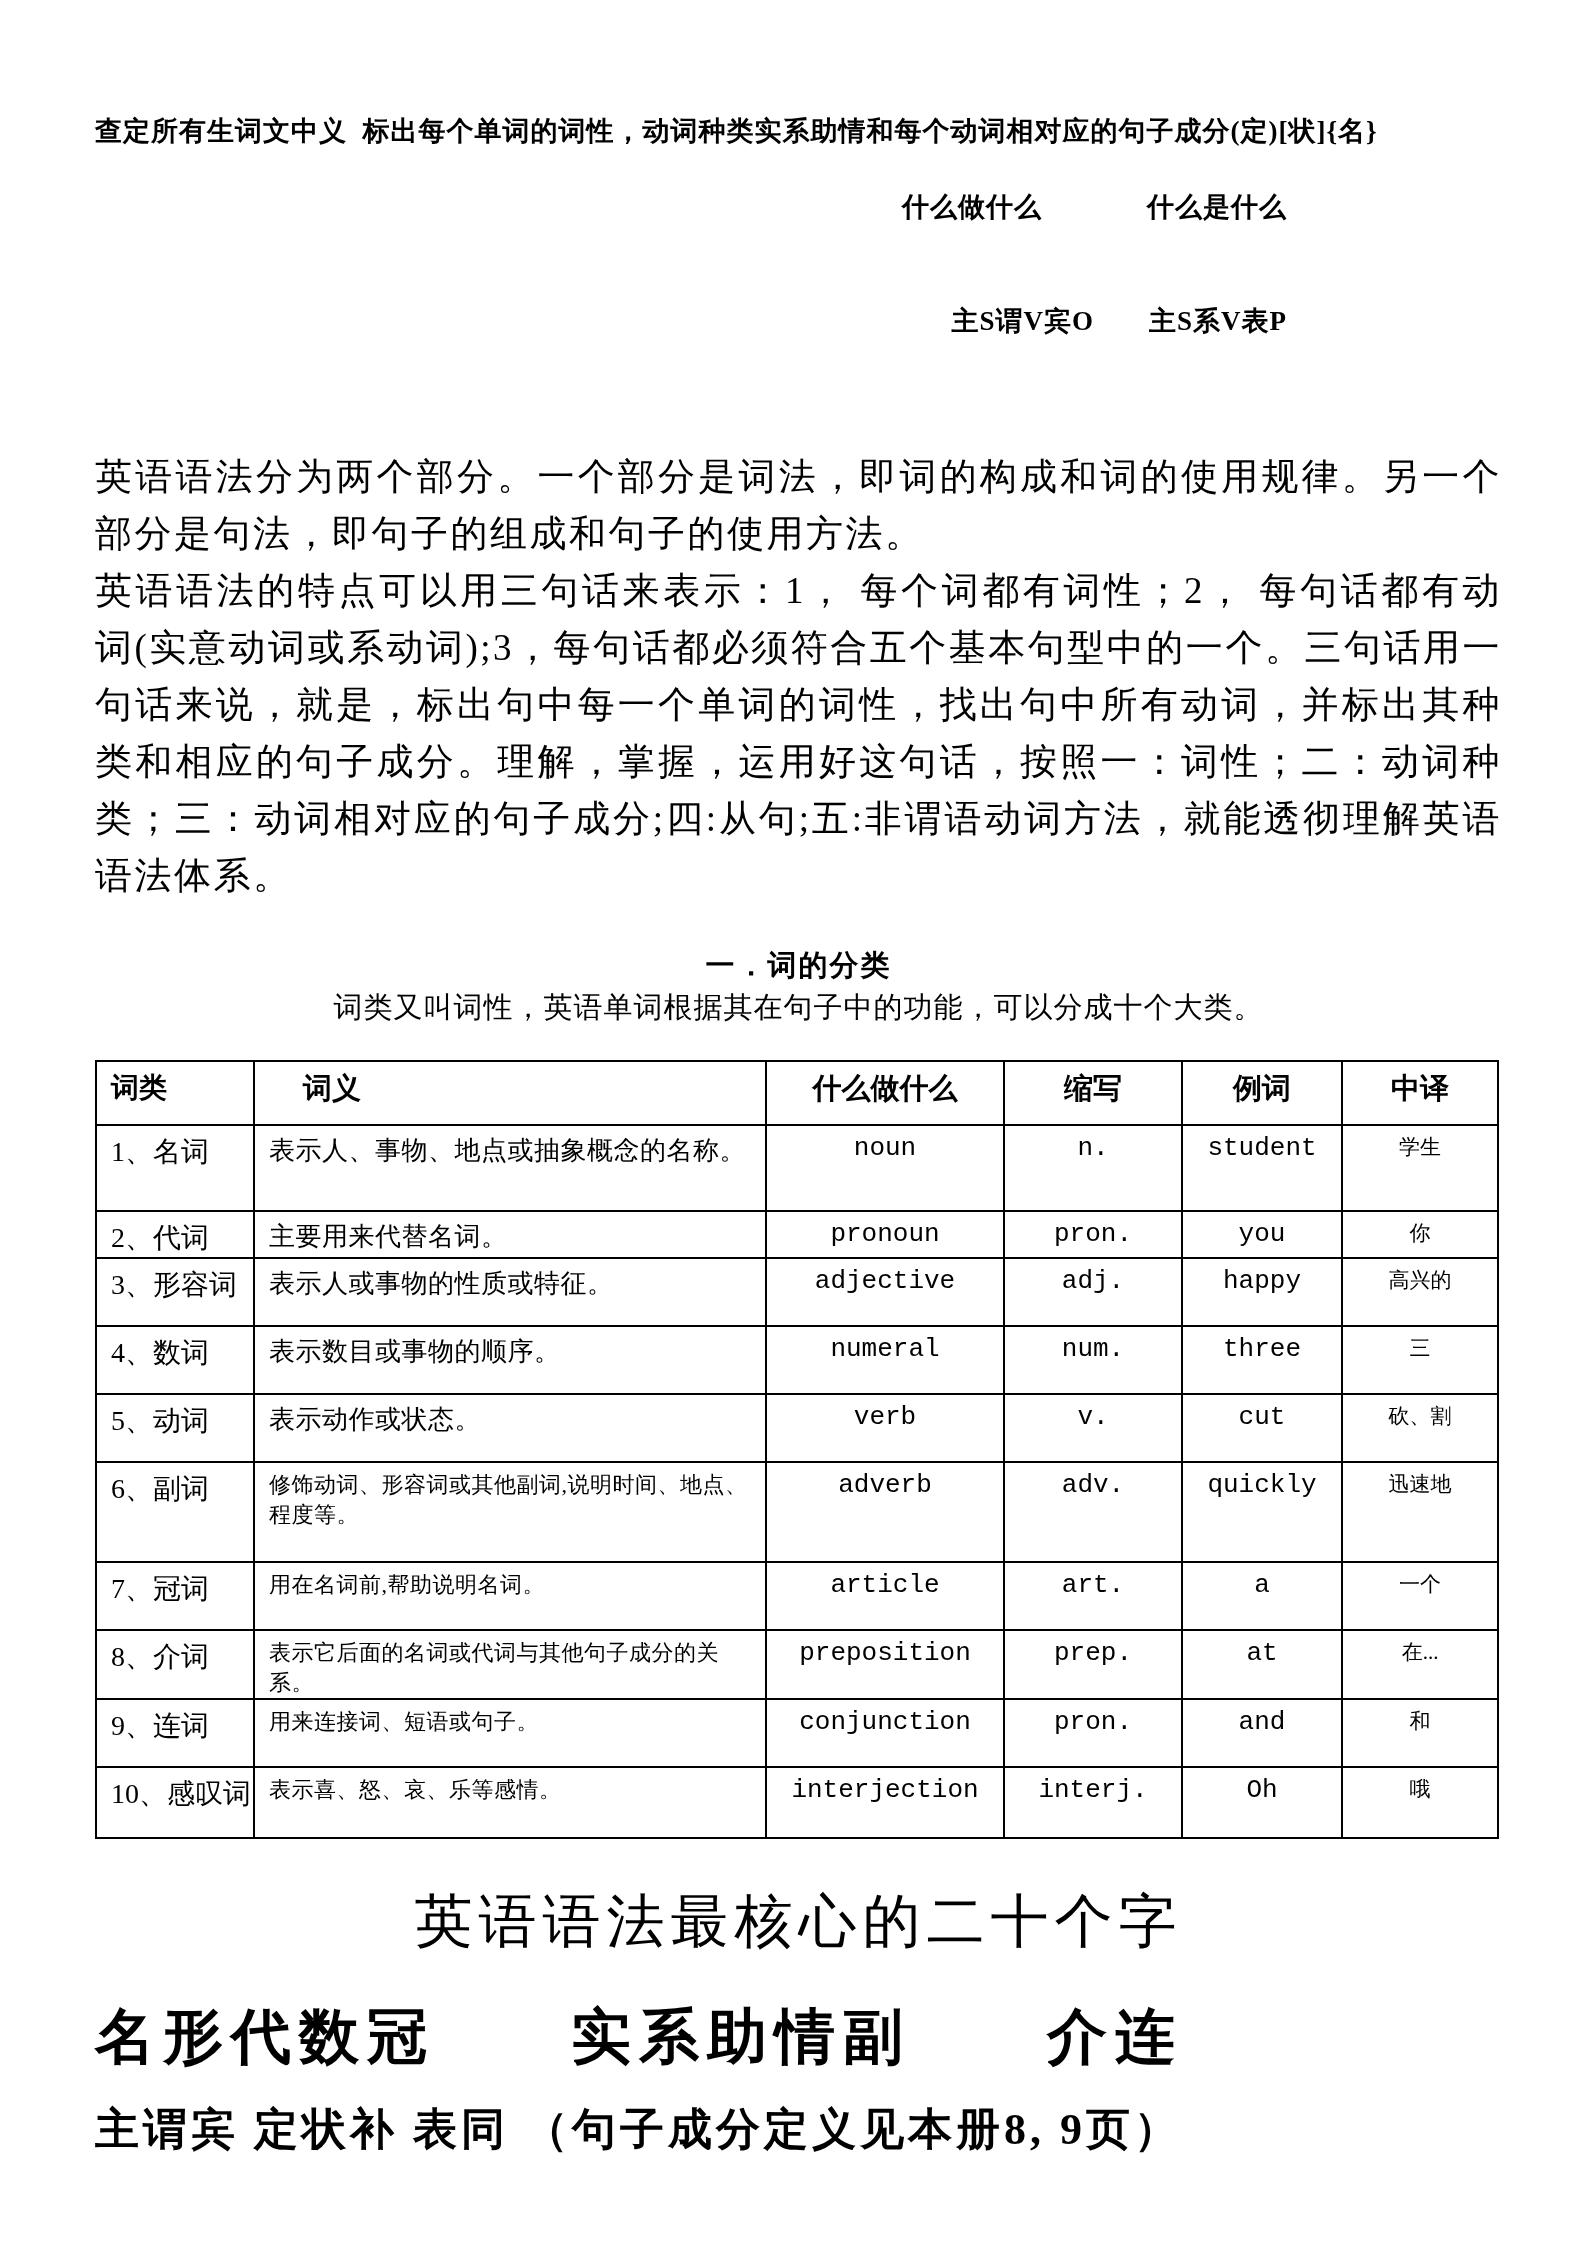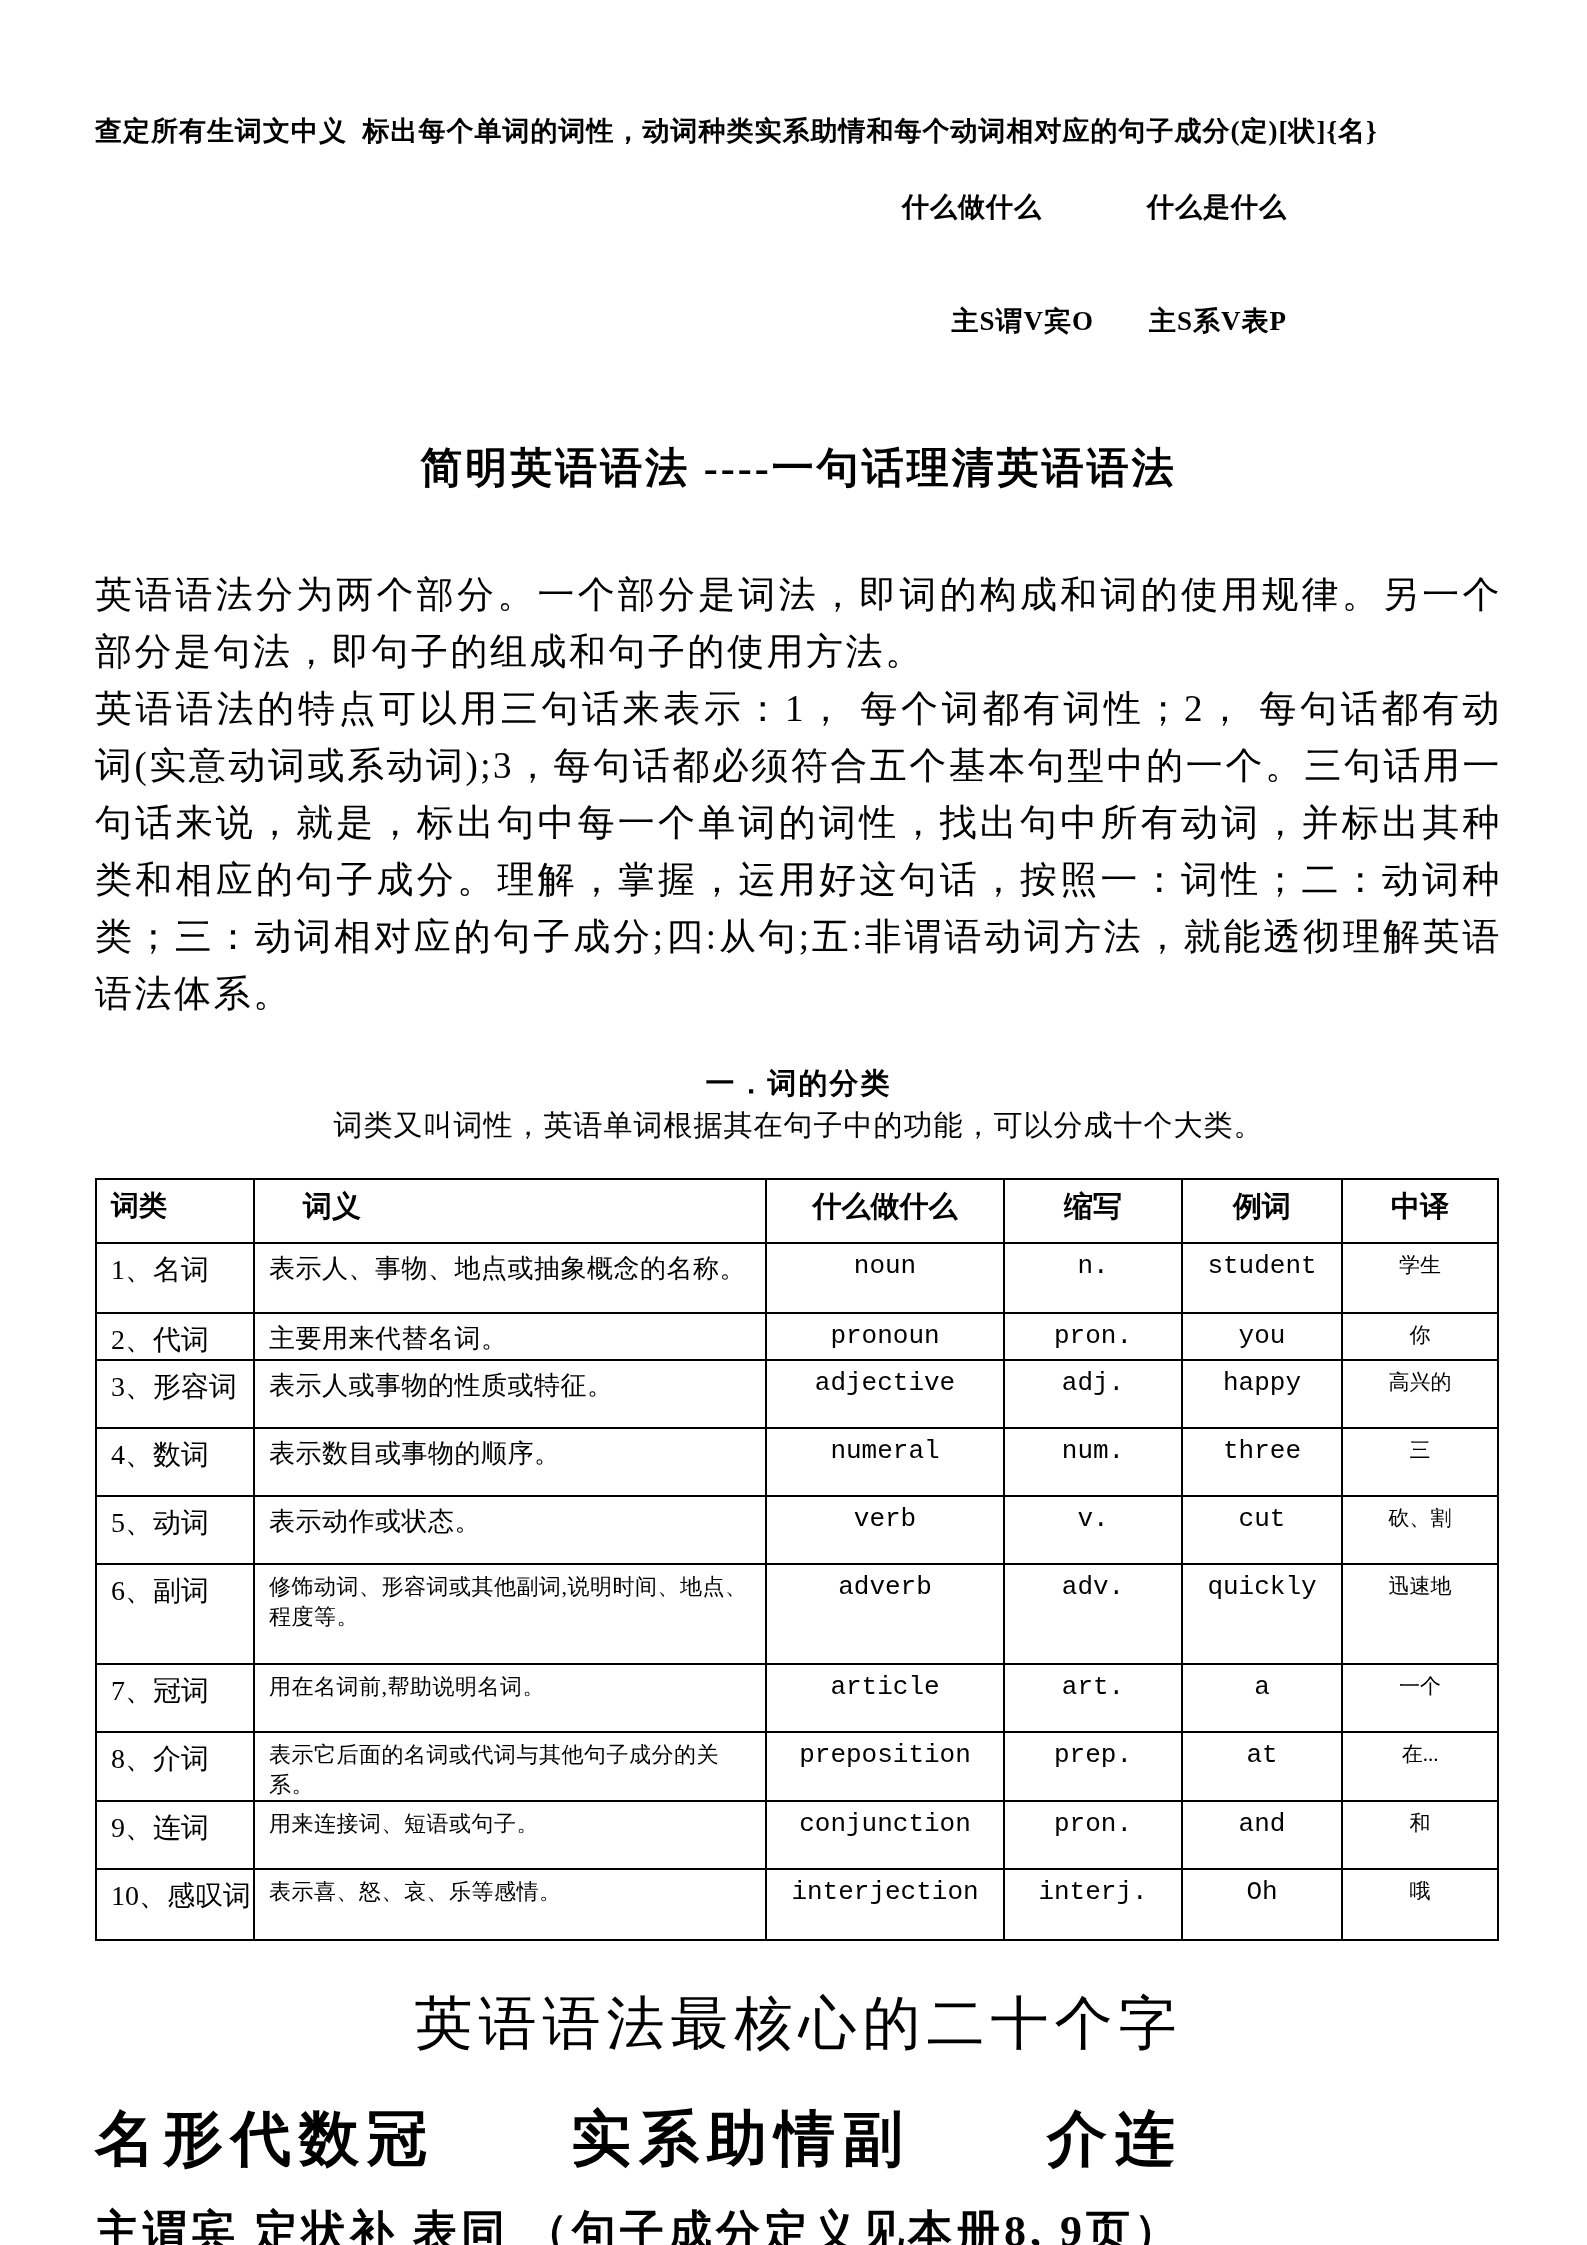--- a/index.html
+++ b/index.html
@@ -60,21 +60,21 @@
     table-layout: fixed;
   }
   table.pos th, table.pos td {
     border: 2px solid #000;
     vertical-align: top;
     padding-top: 7px;
     overflow: hidden;
   }
   table.pos thead tr { height: 64px; }
   table.pos tbody tr { height: 68px; }
-  table.pos tbody tr:nth-child(1)  { height: 70px; margin-left: 42px; }
+  table.pos tbody tr:nth-child(1)  { height: 86px; margin-left: 42px; }
   table.pos tbody tr:nth-child(2)  { height: 43px; }
   table.pos tbody tr:nth-child(6)  { height: 100px; }
   table.pos tbody tr:nth-child(10) { height: 71px; }
 
   th.h-type, td.c-type { text-align: left; padding-left: 14px; font-size: 28px; }
   th.h-mean { text-align: left; padding-left: 48px; font-size: 29px; }
   td.c-mean { text-align: left; padding-left: 14px; padding-right: 8px; font-size: 26px; letter-spacing: 0.5px; }
   tbody tr:nth-child(n+6) td.c-mean { font-size: 22px; }
   th.h-en, th.h-abbr, th.h-ex, th.h-cn { text-align: center; font-size: 29px; font-weight: 700; }
   td.c-en, td.c-abbr, td.c-ex {
@@ -115,21 +115,20 @@
   <div class="header-note">
     <div class="hn-line1">查定所有生词文中义  标出每个单词的词性，动词种类实系助情和每个动词相对应的句子成分(定)[状]{名}</div>
     <div class="hn-sub">
       <span>什么做什么</span><span class="gap"></span><span>什么是什么</span>
     </div>
     <div class="hn-sub">
       <span>主S谓V宾O</span><span class="gap-sm"></span><span>主S系V表P</span>
     </div>
   </div>
 
-  <h1 class="doc-title">简明英语语法 ----一句话理清英语语法</h1>
 
   <div class="body-text">
     <p>英语语法分为两个部分。一个部分是词法，即词的构成和词的使用规律。另一个部分是句法，即句子的组成和句子的使用方法。</p>
     <p>英语语法的特点可以用三句话来表示：1， 每个词都有词性；2， 每句话都有动词(实意动词或系动词);3，每句话都必须符合五个基本句型中的一个。三句话用一句话来说，就是，标出句中每一个单词的词性，找出句中所有动词，并标出其种类和相应的句子成分。理解，掌握，运用好这句话，按照一：词性；二：动词种类；三：动词相对应的句子成分;四:从句;五:非谓语动词方法，就能透彻理解英语语法体系。</p>
   </div>
 
   <div class="section-head">一．词的分类</div>
   <div class="section-sub">词类又叫词性，英语单词根据其在句子中的功能，可以分成十个大类。</div>
 
   <table class="pos">

